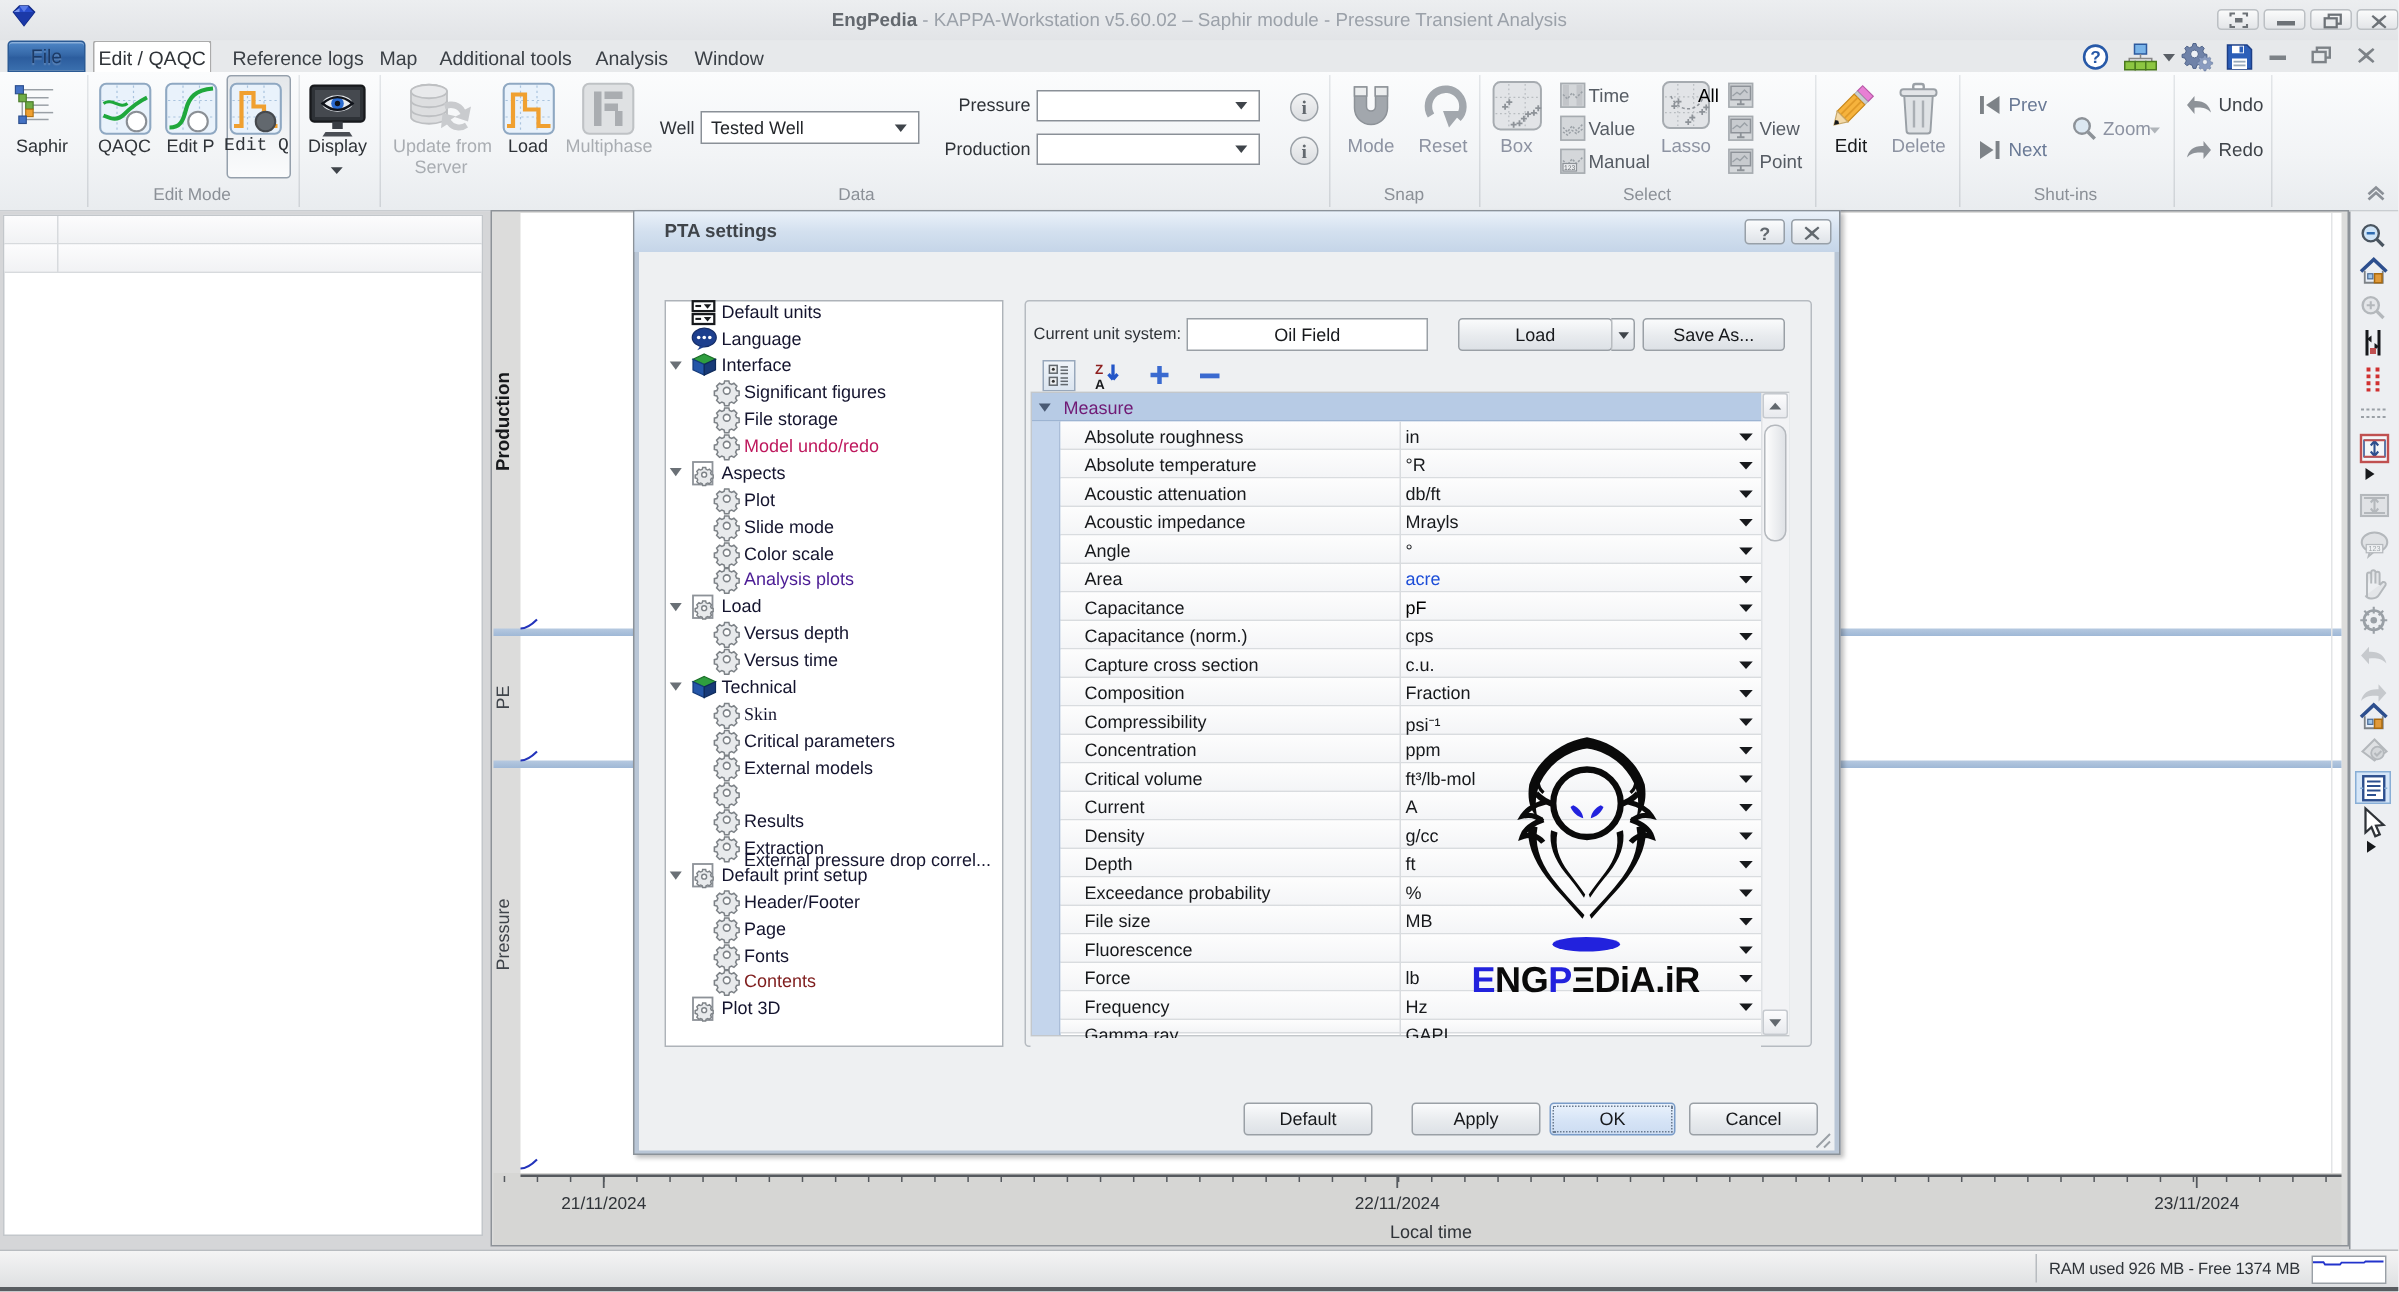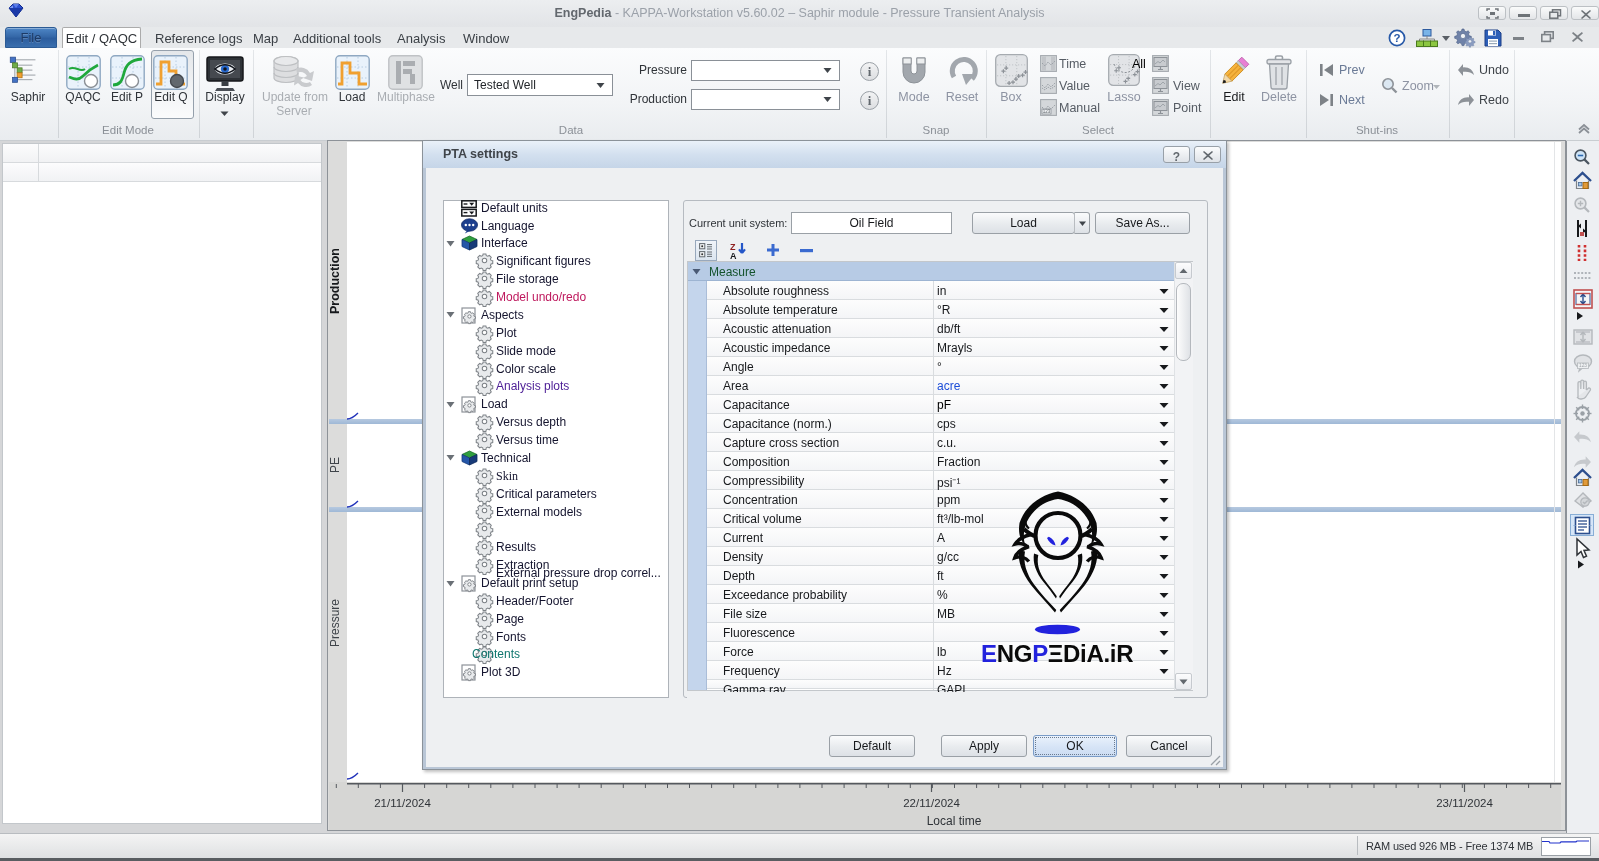--- a/index.html
+++ b/index.html
@@ -167,21 +167,21 @@
       <path d="M3,29 L8,29 8,7 16,7 16,16 23,16 23,29 32,29" stroke="#f0a030" stroke-width="2.8" fill="none"></path>
       <circle cx="24" cy="26" r="6.5" fill="#62686e" stroke="#45494e" stroke-width="1.4"></circle>
     </svg>
 <div class="tx" style="left:83px;top:90px;width:0;font-size:12px;color:#2f3338;">
       <div style="width:100px;margin-left:-50px;text-align:center;">QAQC</div>
     </div>
 <div class="tx" style="left:127px;top:90px;width:0;font-size:12px;color:#2f3338;">
       <div style="width:100px;margin-left:-50px;text-align:center;">Edit P</div>
     </div>
 <div class="tx" style="left:171px;top:90px;width:0;font-size:12px;color:#2f3338;">
-      <div style="width:100px;margin-left:-50px;text-align:center;">Edit Q</div>
+      <div style="width:100px;margin-left:-50px;text-align:center;font-family:Liberation Mono, monospace;">Edit Q</div>
     </div>
 <svg class="ab" style="left:205px;top:56px" width="40" height="38" viewBox="0 0 40 38">
 <rect x="2" y="1" width="36" height="24" rx="2.5" fill="#2e3237" stroke="#17191c" stroke-width="1.5"></rect>
 <rect x="5" y="4" width="30" height="18" fill="#45494f"></rect>
 <ellipse cx="20" cy="13" rx="10" ry="5.5" fill="#e8ecf0"></ellipse>
 <circle cx="20" cy="13" r="4.2" fill="#2a6bd0"></circle>
       <circle cx="20" cy="13" r="1.8" fill="#10131a"></circle>
 <path d="M10,13 Q20,4.5 30,13 Q20,21.5 10,13 Z" fill="none" stroke="#10131a" stroke-width="1.6"></path>
 <rect x="16.5" y="25" width="7" height="5" fill="#3a3e44"></rect>
 <path d="M12,32 H28 L30,35 H10 Z" fill="#4a4e55"></path>
@@ -652,21 +652,21 @@
 <div class="tx" style="left:496px;top:611.7px;font-size:12px;color:#14142e;">Page</div>
 <svg class="ab" style="left:477px;top:628.5799999999999px" width="15" height="15" viewBox="0 0 16 16">
       <path d="M6.5,1 h3 l.4,1.8 1.6,.7 1.6-.9 2.1,2.1 -.9,1.6 .7,1.6 1.8,.4 v3 l-1.8,.4 -.7,1.6 .9,1.6 -2.1,2.1 -1.6-.9 -1.6,.7 -.4,1.8 h-3 l-.4-1.8 -1.6-.7 -1.6,.9 -2.1-2.1 .9-1.6 -.7-1.6 -1.8-.4 v-3 l1.8-.4 .7-1.6 -.9-1.6 2.1-2.1 1.6,.9 1.6-.7 z" fill="#e8eaec" stroke="#7d8287" stroke-width="1.1"></path>
       <circle cx="8" cy="8" r="2.4" fill="#fff" stroke="#7d8287" stroke-width="1.1"></circle>
     </svg>
 <div class="tx" style="left:496px;top:629.6px;font-size:12px;color:#14142e;">Fonts</div>
 <svg class="ab" style="left:477px;top:646.4499999999999px" width="15" height="15" viewBox="0 0 16 16">
       <path d="M6.5,1 h3 l.4,1.8 1.6,.7 1.6-.9 2.1,2.1 -.9,1.6 .7,1.6 1.8,.4 v3 l-1.8,.4 -.7,1.6 .9,1.6 -2.1,2.1 -1.6-.9 -1.6,.7 -.4,1.8 h-3 l-.4-1.8 -1.6-.7 -1.6,.9 -2.1-2.1 .9-1.6 -.7-1.6 -1.8-.4 v-3 l1.8-.4 .7-1.6 -.9-1.6 2.1-2.1 1.6,.9 1.6-.7 z" fill="#e8eaec" stroke="#7d8287" stroke-width="1.1"></path>
       <circle cx="8" cy="8" r="2.4" fill="#fff" stroke="#7d8287" stroke-width="1.1"></circle>
     </svg>
-<div class="tx" style="left:472px;top:647.4px;font-size:12px;color:#0f766e;">Contents</div>
+<div class="tx" style="left:496px;top:647.4px;font-size:12px;color:#7f1d1d;">Contents</div>
 <svg class="ab" style="left:461px;top:664.3199999999999px" width="16" height="17" viewBox="0 0 16 17">
       <rect x="1" y="1" width="13" height="15" fill="#fff" stroke="#8d9298" stroke-width="1.2"></rect>
       <g transform="translate(3,4) scale(0.68)">
         <path d="M6.5,1 h3 l.4,1.8 1.6,.7 1.6-.9 2.1,2.1 -.9,1.6 .7,1.6 1.8,.4 v3 l-1.8,.4 -.7,1.6 .9,1.6 -2.1,2.1 -1.6-.9 -1.6,.7 -.4,1.8 h-3 l-.4-1.8 -1.6-.7 -1.6,.9 -2.1-2.1 .9-1.6 -.7-1.6 -1.8-.4 v-3 l1.8-.4 .7-1.6 -.9-1.6 2.1-2.1 1.6,.9 1.6-.7 z" fill="#e8eaec" stroke="#7d8287" stroke-width="1.4"></path>
         <circle cx="8" cy="8" r="2.4" fill="#fff" stroke="#7d8287" stroke-width="1.4"></circle>
       </g>
     </svg>
 <div class="tx" style="left:481px;top:665.3px;font-size:12px;color:#14142e;">Plot 3D</div>
 <div class="ab" style="left:683px;top:200px;width:525px;height:498px;border:1px solid #b6bbc1;border-radius:3px;"></div>
 <div class="tx" style="left:689px;top:217px;font-size:11px;color:#2f3338;">Current unit system:</div>
@@ -701,21 +701,21 @@
       <path d="M7,1 V13 M1,7 H13" stroke="#3a6ad0" stroke-width="3"></path>
     </svg>
 <svg class="ab" style="left:800px;top:249px" width="13" height="4" viewBox="0 0 13 4">
       <rect width="13" height="3.2" fill="#3a6ad0"></rect>
     </svg>
 <div class="ab" style="left:687px;top:261px;width:506px;height:430px;background:#fff;border:1px solid #c3c7cb;overflow:hidden;"></div>
 <div class="ab" style="left:688px;top:262px;width:486px;height:19px;background:#b7cbe5;border-bottom:1px solid #9db4d2;"></div>
 <svg class="ab" style="left:692px;top:268px" width="9" height="7" viewBox="0 0 9 7">
       <path d="M0.5,1 L8.5,1 L4.5,6.5 Z" fill="#4a5a74"></path>
     </svg>
-<div class="tx" style="left:709px;top:265px;font-size:12px;color:#14532d;">Measure</div>
+<div class="tx" style="left:709px;top:265px;font-size:12px;color:#701a75;">Measure</div>
 <div class="ab" style="left:688px;top:281px;width:19px;height:409px;background:#c4d5ec;border-right:1px solid #aabdd8;"></div>
 <div class="ab" style="left:707px;top:281px;width:467px;height:19px;background:linear-gradient(#fdfdfd,#f4f5f7);border-bottom:1px solid #d9dcdf;"></div>
 <div class="tx" style="left:723px;top:283.5px;font-size:12px;color:#17191c;">Absolute roughness</div>
 <div class="tx" style="left:937px;top:283.5px;font-size:12px;color:#17191c;">in</div>
 <svg class="ab" style="left:1159px;top:287.5px" width="10" height="7" viewBox="0 0 10 7">
       <path d="M0.5,1 h9 l-4.5,5 z" fill="#17191c"></path>
     </svg>
 <div class="ab" style="left:707px;top:300px;width:467px;height:19px;background:linear-gradient(#fdfdfd,#f4f5f7);border-bottom:1px solid #d9dcdf;"></div>
 <div class="tx" style="left:723px;top:302.5px;font-size:12px;color:#17191c;">Absolute temperature</div>
 <div class="tx" style="left:937px;top:302.5px;font-size:12px;color:#17191c;">°R</div>

